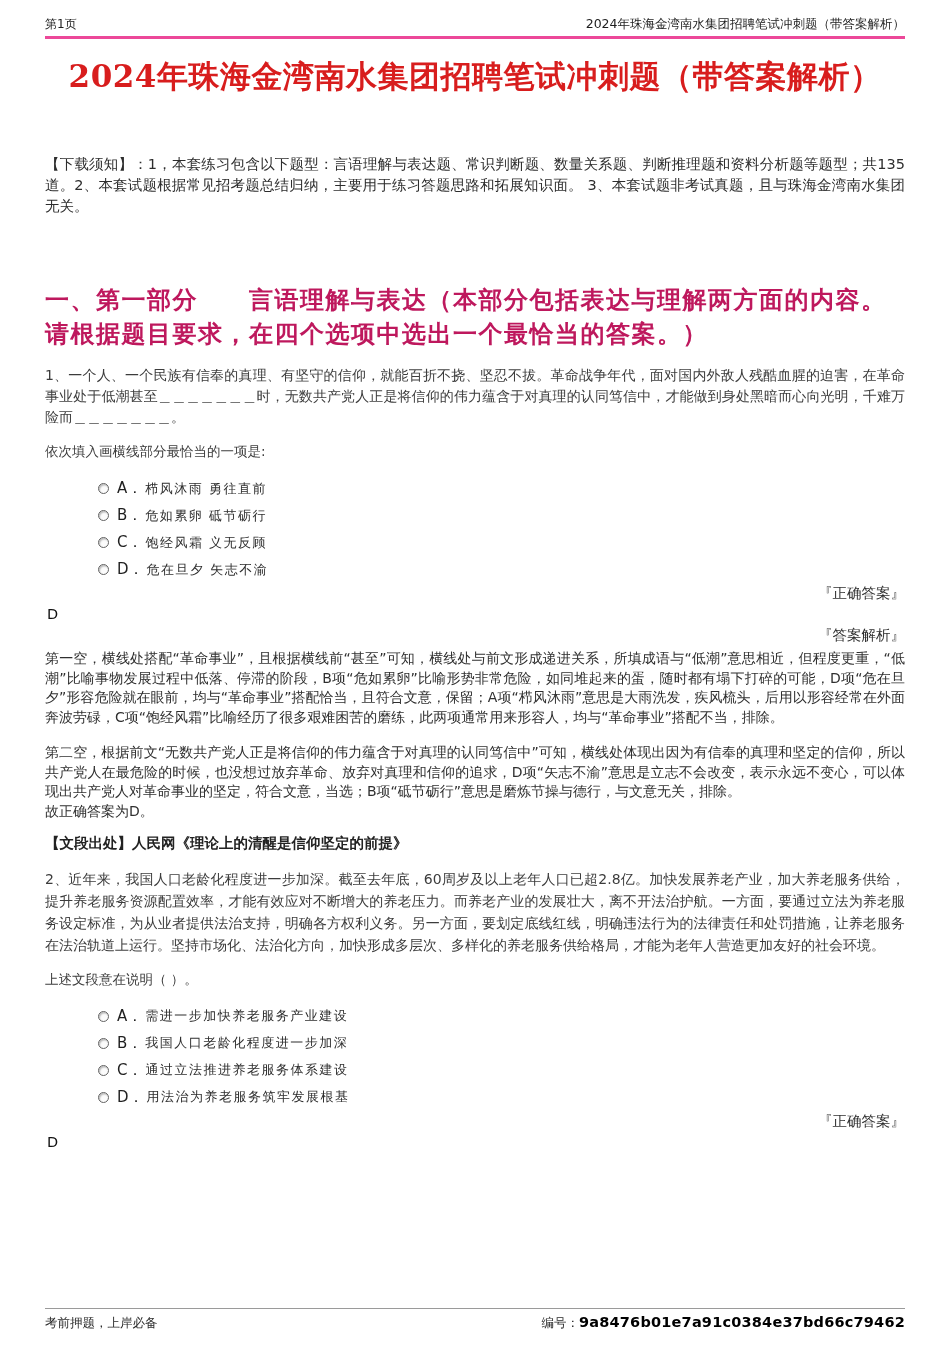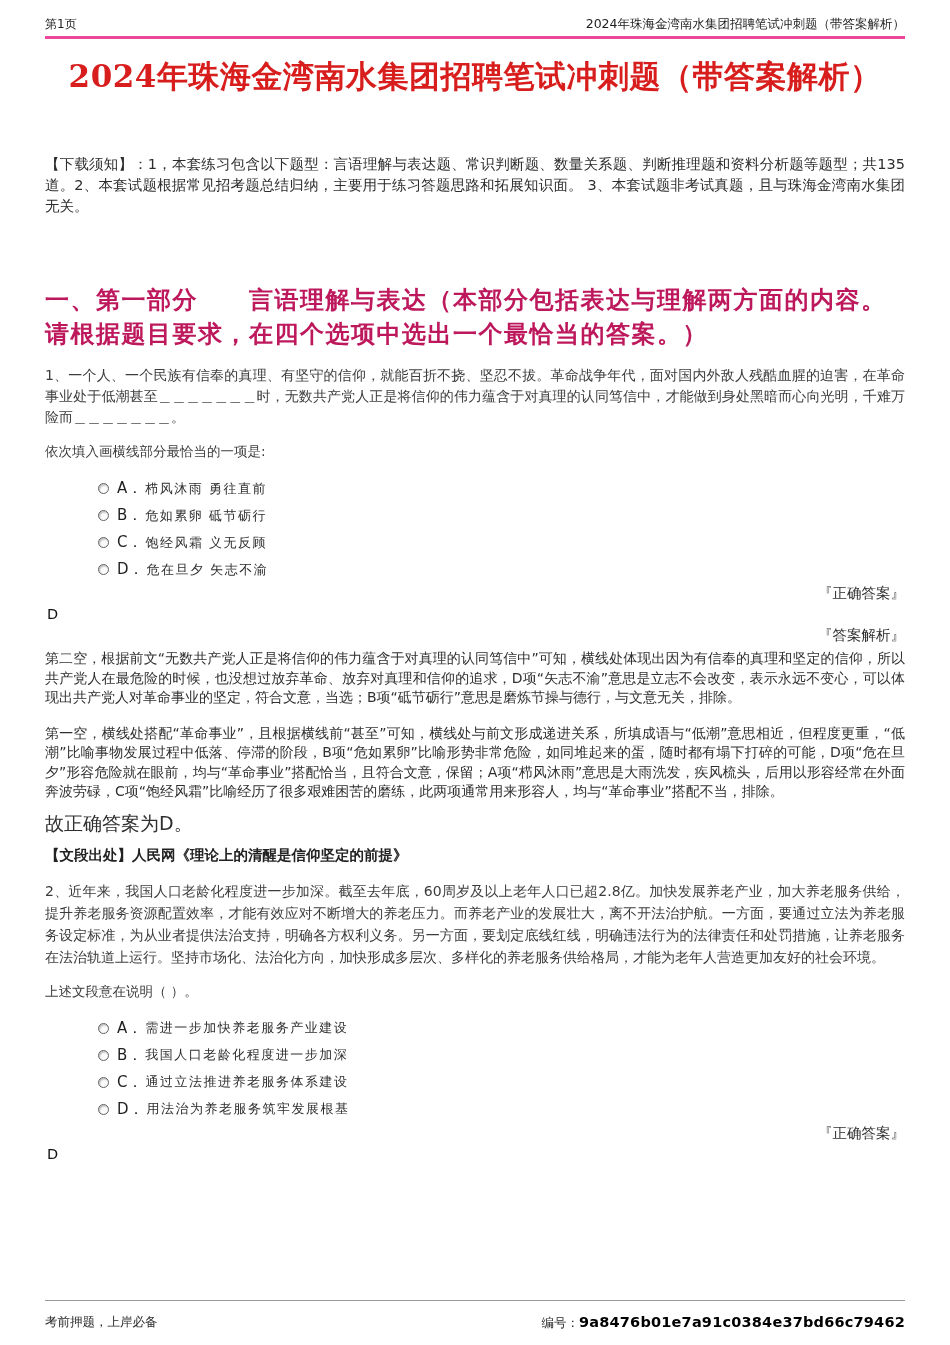--- a/index.html
+++ b/index.html
@@ -87,29 +87,29 @@
   
   .ans-label { padding-left:13px; font-size:14.5px; line-height:21px; color:#2f2f2f;text-align:right; }
   .ans-value { padding-left:2px;  font-size:14.5px; line-height:21px; color:#111; }
   .analysis-p {
     margin:3px 0 0 0;
     font-size:14px; line-height:19.5px;
     color:#2f2f2f;
     text-align:justify;
   }
   .analysis-p + .analysis-p { margin-top:16px; }
-  .conclusion { margin-top:12px; font-size:19px; line-height:19px; color:#2f2f2f; }
+  .conclusion { font-size:14px; line-height:19px; color:#2f2f2f; }
   .source     { margin-top:13px; font-size:14.5px; line-height:19px; font-weight:bold; color:#222; }
 
   
   .footer {
     position:absolute; left:45px; right:45px; bottom:13px;
     border-top:1px solid #9a9a9a;
-    padding-top:13px;
-    display:flex; justify-content:space-between; align-items:flex-start;
+    padding-top:5px;
+    display:flex; justify-content:space-between; align-items:center;
   }
   .footer .slogan { font-size:12.5px; color:#2b2b2b; }
   .footer .code  { font-size:12.5px; color:#2b2b2b; }
   .footer .code b { font-size:14.5px; color:#000; font-weight:bold; letter-spacing:0.2px; }
 </style>
 </head>
 <body>
 
 <div class="page">
 
@@ -148,22 +148,22 @@
         <span class="radio"></span>
         <span class="opt-letter">D．</span>
         <span class="opt-text">危在旦夕 矢志不渝</span>
       </div>
     </div>
 
     <div class="ans-label">『正确答案』</div>
     <div class="ans-value">D</div>
     <div class="ans-label">『答案解析』</div>
 
+    <p class="analysis-p">第一空，横线处搭配“革命事业”，且根据横线前“甚至”可知，横线处与前文形成递进关系，所填成语与“低潮”意思相近，但程度更重，“低潮”比喻事物发展过程中低落、停滞的阶段，B项“危如累卵”比喻形势非常危险，如同堆起来的蛋，随时都有塌下打碎的可能，D项“危在旦夕”形容危险就在眼前，均与“革命事业”搭配恰当，且符合文意，保留；A项“栉风沐雨”意思是大雨洗发，疾风梳头，后用以形容经常在外面奔波劳碌，C项“饱经风霜”比喻经历了很多艰难困苦的磨练，此两项通常用来形容人，均与“革命事业”搭配不当，排除。</p>
     <p class="analysis-p">第二空，根据前文“无数共产党人正是将信仰的伟力蕴含于对真理的认同笃信中”可知，横线处体现出因为有信奉的真理和坚定的信仰，所以共产党人在最危险的时候，也没想过放弃革命、放弃对真理和信仰的追求，D项“矢志不渝”意思是立志不会改变，表示永远不变心，可以体现出共产党人对革命事业的坚定，符合文意，当选；B项“砥节砺行”意思是磨炼节操与德行，与文意无关，排除。</p>
-    <p class="analysis-p">第一空，横线处搭配“革命事业”，且根据横线前“甚至”可知，横线处与前文形成递进关系，所填成语与“低潮”意思相近，但程度更重，“低潮”比喻事物发展过程中低落、停滞的阶段，B项“危如累卵”比喻形势非常危险，如同堆起来的蛋，随时都有塌下打碎的可能，D项“危在旦夕”形容危险就在眼前，均与“革命事业”搭配恰当，且符合文意，保留；A项“栉风沐雨”意思是大雨洗发，疾风梳头，后用以形容经常在外面奔波劳碌，C项“饱经风霜”比喻经历了很多艰难困苦的磨练，此两项通常用来形容人，均与“革命事业”搭配不当，排除。</p>
     <div class="conclusion">故正确答案为D。</div>
     <div class="source">【文段出处】人民网《理论上的清醒是信仰坚定的前提》</div>
   </div>
 
   <div class="q2">
     <p class="stem">2、近年来，我国人口老龄化程度进一步加深。截至去年底，60周岁及以上老年人口已超2.8亿。加快发展养老产业，加大养老服务供给，提升养老服务资源配置效率，才能有效应对不断增大的养老压力。而养老产业的发展壮大，离不开法治护航。一方面，要通过立法为养老服务设定标准，为从业者提供法治支持，明确各方权利义务。另一方面，要划定底线红线，明确违法行为的法律责任和处罚措施，让养老服务在法治轨道上运行。坚持市场化、法治化方向，加快形成多层次、多样化的养老服务供给格局，才能为老年人营造更加友好的社会环境。</p>
     <p class="prompt">上述文段意在说明（ ）。</p>
 
     <div class="options">
       <div class="option">

